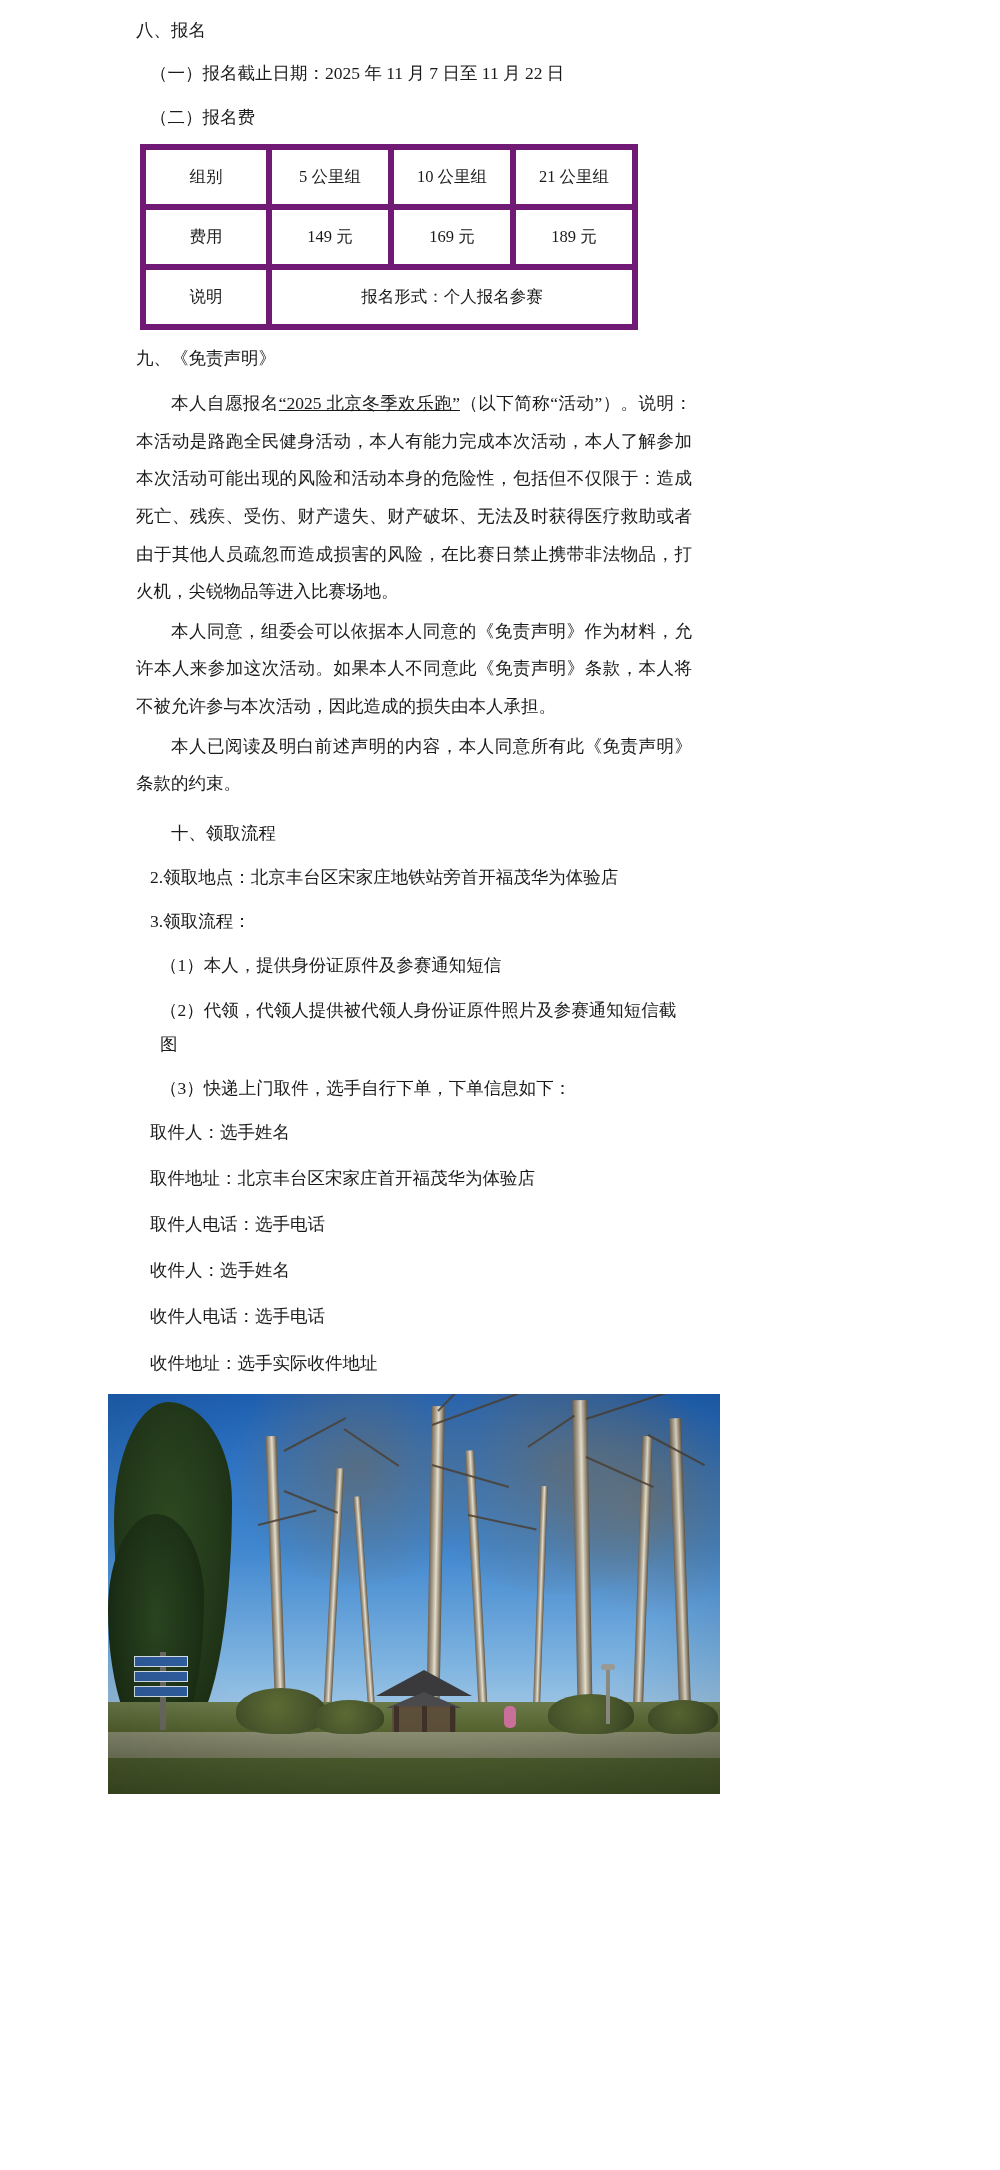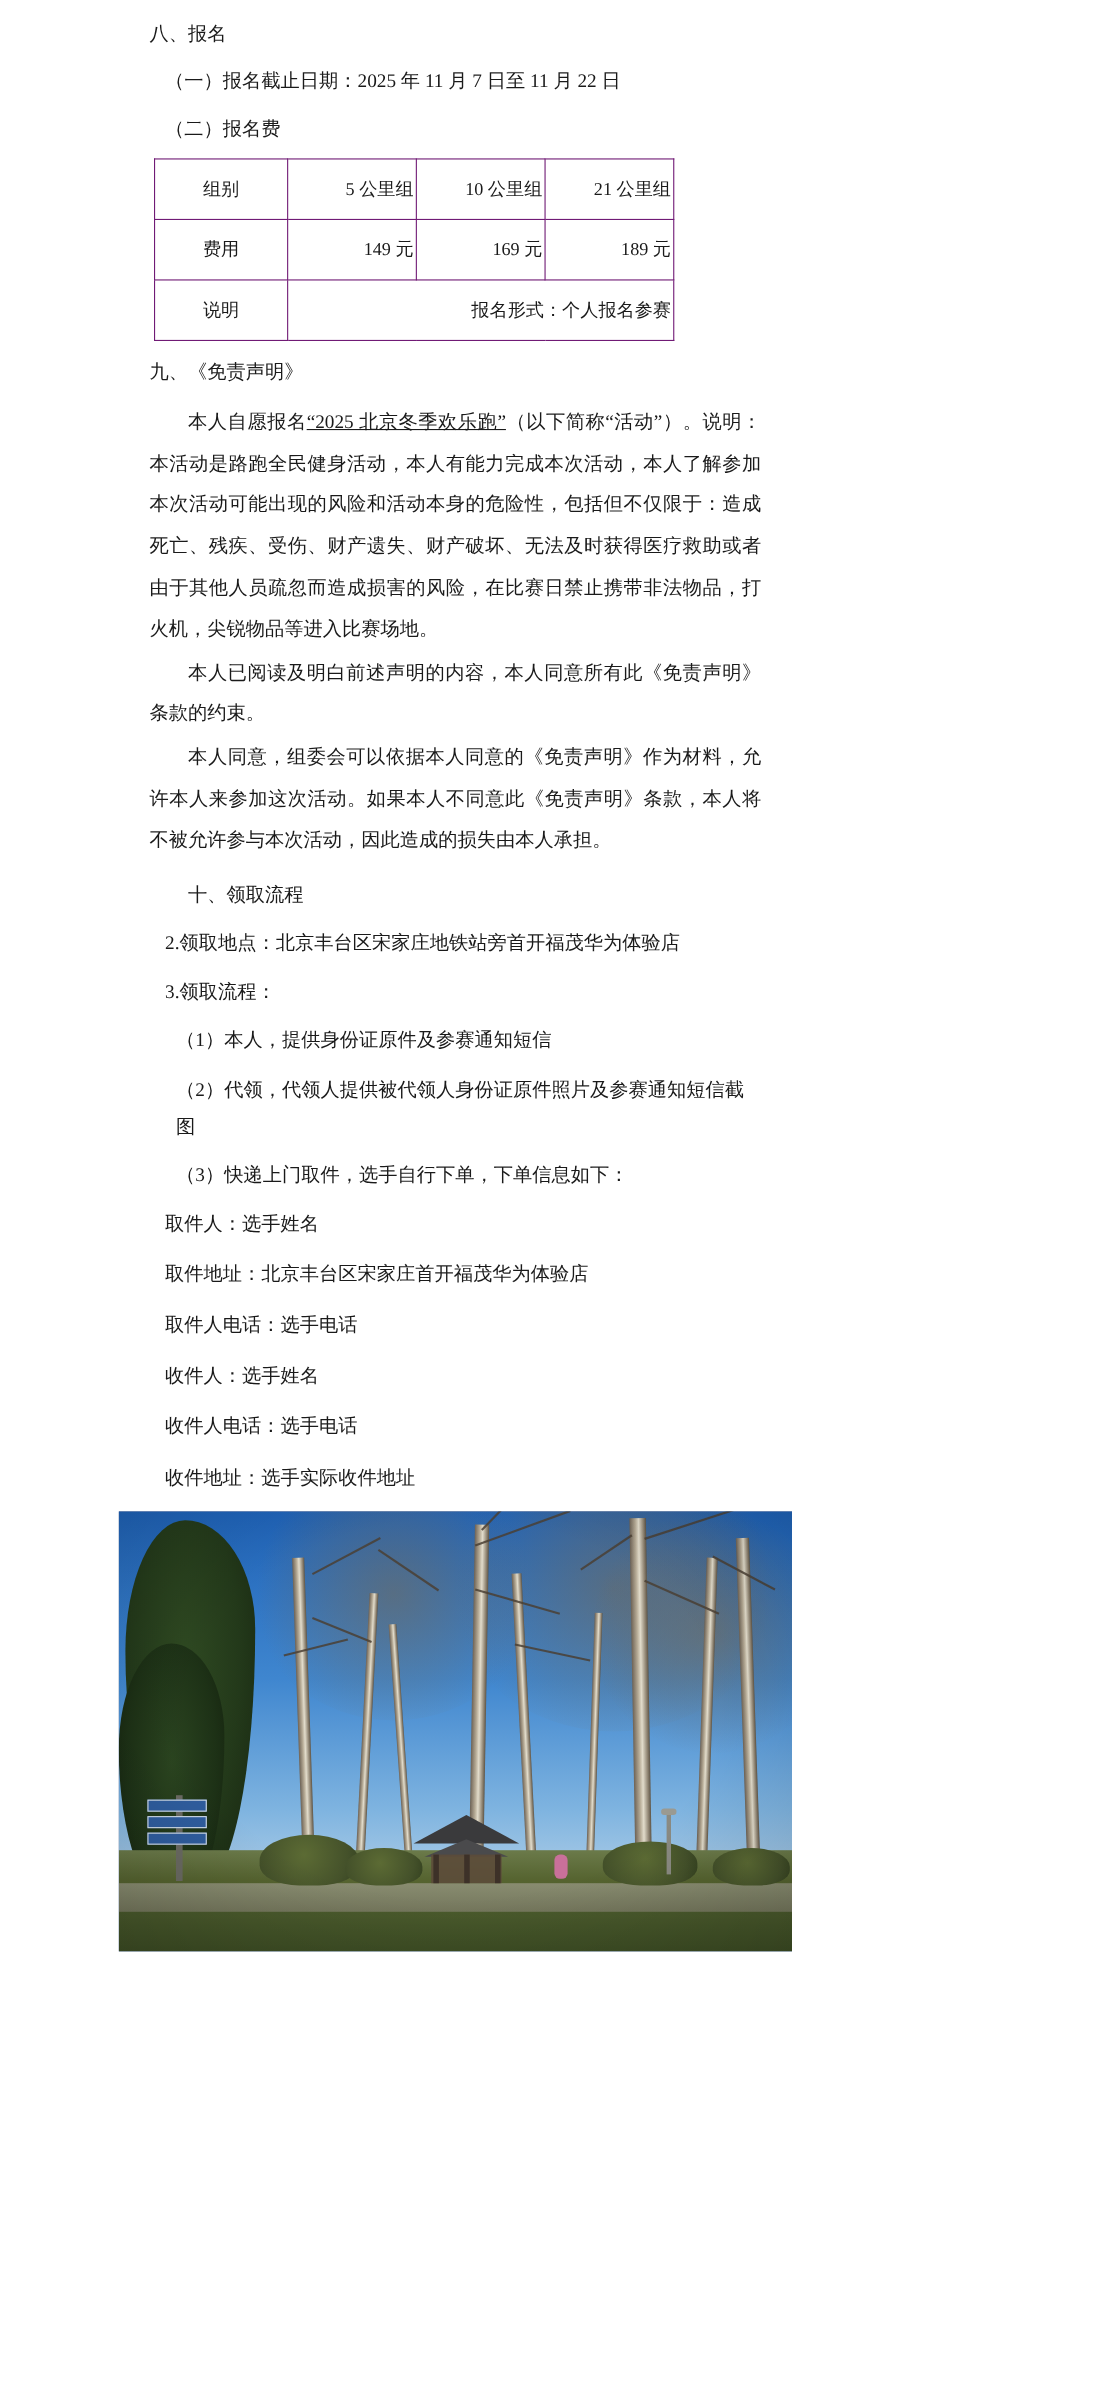--- a/index.html
+++ b/index.html
@@ -50,30 +50,30 @@
   .u-title {
     text-decoration: underline;
   }
   table.fee-table {
     border-collapse: collapse;
     margin: 10px 0 12px 4px;
     width: 452px;
     table-layout: fixed;
   }
   table.fee-table td {
-    border: 1px solid #701a75;
+    border: 6px solid #701a75;
     text-align: center;
     vertical-align: middle;
     font-size: 16.5px;
     height: 46px;
     padding: 4px 2px;
     margin-left: 15px;
   }
   table.fee-table td.col0 { width: 116px; }
-  table.fee-table td.c { width: 112px; text-align: right; }
+  table.fee-table td.c { width: 112px; }
   .list-line {
     font-size: 17.5px;
     line-height: 1.95;
     margin: 0 0 10px 14px;
   }
   .paren-line {
     font-size: 17.5px;
     line-height: 1.95;
     margin: 0 0 10px 24px;
   }
@@ -270,23 +270,23 @@
         <td class="col0">说明</td>
         <td class="c" colspan="3">报名形式：个人报名参赛</td>
       </tr>
     </tbody>
       </table>
 
     <p class="sect-title">九、《免责声明》</p>
 
     <p class="body-para"><span>本人自愿报名</span><span class="u-title">“2025 北京冬季欢乐跑”</span><span>（以下简称“活动”）。说明：本活动是路跑全民健身活动，本人有能力完成本次活动，本人了解参加本次活动可能出现的风险和活动本身的危险性，包括但不仅限于：造成死亡、残疾、受伤、财产遗失、财产破坏、无法及时获得医疗救助或者由于其他人员疏忽而造成损害的风险，在比赛日禁止携带非法物品，打火机，尖锐物品等进入比赛场地。</span></p>
 
+    <p class="body-para">本人同意，组委会可以依据本人同意的《免责声明》作为材料，允许本人来参加这次活动。如果本人不同意此《免责声明》条款，本人将不被允许参与本次活动，因此造成的损失由本人承担。</p>
+
     <p class="body-para">本人已阅读及明白前述声明的内容，本人同意所有此《免责声明》条款的约束。</p>
-
-    <p class="body-para">本人同意，组委会可以依据本人同意的《免责声明》作为材料，允许本人来参加这次活动。如果本人不同意此《免责声明》条款，本人将不被允许参与本次活动，因此造成的损失由本人承担。</p>
 
     <p class="indent-line" style="margin-top:14px;">十、领取流程</p>
 
     <p class="list-line">2.领取地点：北京丰台区宋家庄地铁站旁首开福茂华为体验店</p>
     <p class="list-line">3.领取流程：</p>
 
     <p class="paren-line">（1）本人，提供身份证原件及参赛通知短信</p>
     <p class="paren-line">（2）代领，代领人提供被代领人身份证原件照片及参赛通知短信截图</p>
     <p class="paren-line">（3）快递上门取件，选手自行下单，下单信息如下：</p>
 

